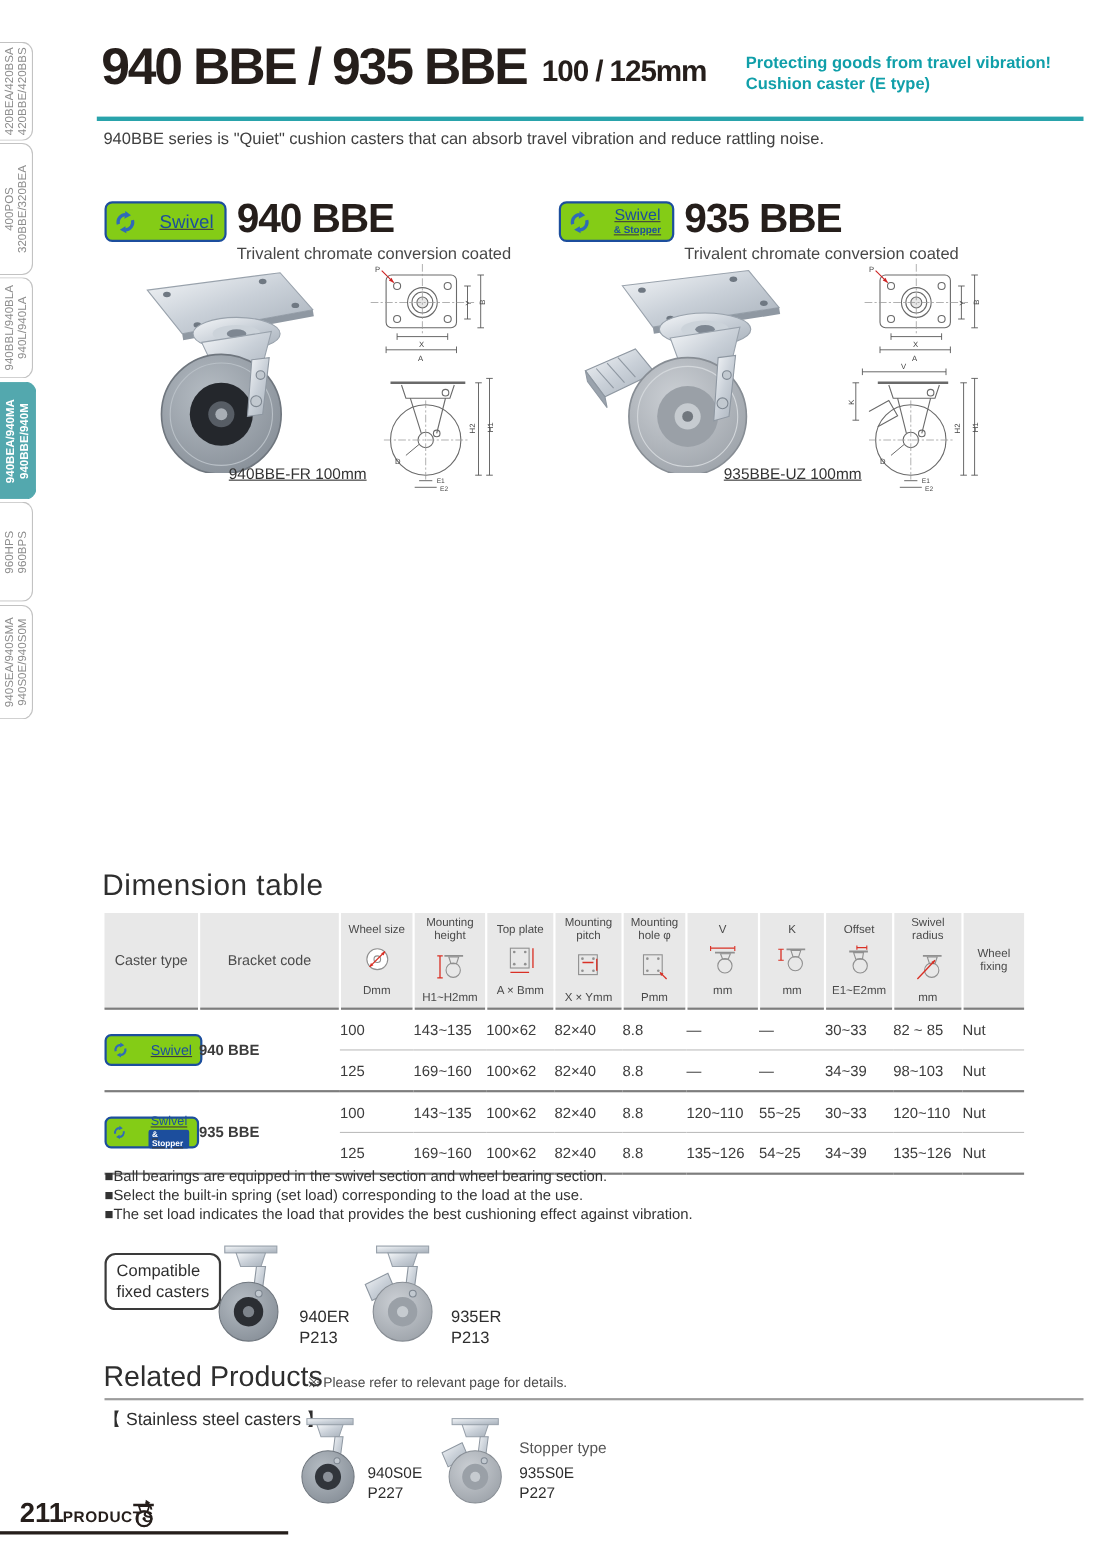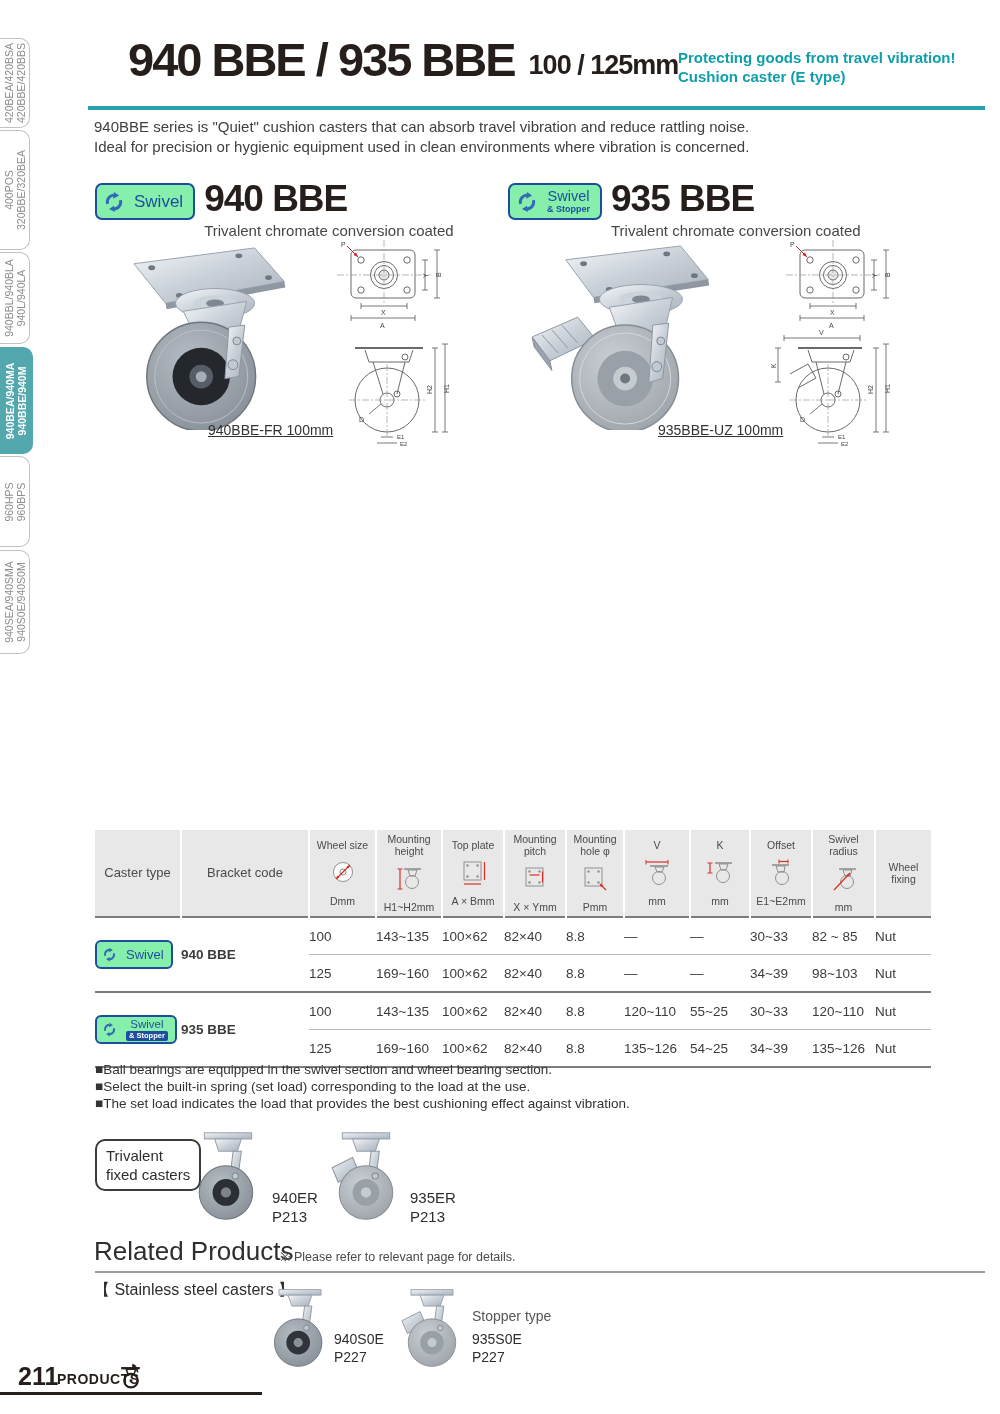--- a/index.html
+++ b/index.html
@@ -10,35 +10,35 @@
   .side-tab{position:absolute;left:0;width:29px;background:#fff;border:1.5px solid #c2c2c2;
             border-left:none;border-radius:0 10px 10px 0;}
   .side-tab .rot{position:absolute;top:50%;left:50%;transform:translate(-50%,-50%) rotate(-90deg);
             white-space:nowrap;text-align:center;font-size:10.5px;line-height:12px;color:#8c8c8c;
             letter-spacing:0;}
   .side-tab.active{background:#53a8ae;border-color:#53a8ae;width:32px;}
   .side-tab.active .rot{color:#fff;font-weight:bold;}
 
   
   .title-row{position:absolute;left:92px;top:36px;display:flex;align-items:flex-end;}
-  .main-title{font-size:47px;font-weight:bold;color:#251e1b;letter-spacing:-2px;line-height:1;margin-left:36px;}
+  .main-title{font-size:47px;font-weight:bold;color:#251e1b;letter-spacing:-2px;line-height:1;}
   .size-label{font-size:27px;font-weight:bold;color:#251e1b;margin-left:14px;letter-spacing:-1px;
               padding-bottom:2px;}
   .tagline{position:absolute;left:678px;top:48px;font-size:15px;font-weight:bold;color:#109fa9;
            line-height:19px;}
   .teal-rule{position:absolute;left:88px;top:106px;width:897px;height:4px;background:#29a3ab;}
   .descr{position:absolute;left:94px;top:117px;font-size:15px;color:#404040;line-height:19.5px;}
 
   
   .product{position:absolute;top:180px;}
   #p1{left:95px;width:410px;height:278px;}
   #p2{left:508px;width:440px;height:278px;}
   .badge-row{display:flex;align-items:flex-start;gap:9px;}
-  .badge{border:2.5px solid #1c4e9d;border-radius:7px;background:#86efac;display:flex;align-items:center;
-         gap:9px;padding:2px 10px 2px 6px;height:29px;flex:0 0 auto;margin-top:3px;}
+  .badge{border:2.5px solid #1c4e9d;border-radius:7px;background:#84cc16;display:flex;align-items:center;
+         gap:20px;padding:2px 10px 2px 6px;height:29px;flex:0 0 auto;margin-top:3px;text-decoration:underline;}
   .badge-label{color:#1c4e9d;font-size:17px;}
   .badge-col{display:flex;flex-direction:column;align-items:center;line-height:1;}
   .badge-col .badge-label{font-size:14.5px;}
   .badge-sub{color:#1c4e9d;font-size:9px;font-weight:bold;margin-top:1px;}
   .model-wrap{display:flex;flex-direction:column;}
   .model{font-size:37px;font-weight:bold;color:#251e1b;letter-spacing:-1px;line-height:1;}
   .coating{font-size:15px;color:#474747;margin-top:5px;}
   .photo{position:absolute;}
   .caption{position:absolute;font-size:14px;color:#333;text-decoration:underline;}
   .drawing{position:absolute;}
@@ -160,21 +160,20 @@
     <span class="main-title">940 BBE / 935 BBE</span>
     <span class="size-label">100 / 125mm</span>
   </div>
   <div class="tagline">
     <div>Protecting goods from travel vibration!</div>
     <div>Cushion caster (E type)</div>
   </div>
   <div class="teal-rule"></div>
   <div class="descr">
     <div>940BBE series is "Quiet" cushion casters that can absorb travel vibration and reduce rattling noise.</div>
-    <div>Ideal for precision or hygienic equipment used in clean environments where vibration is concerned.</div>
   </div>
 
   <div class="product" id="p1">
     <div class="badge-row">
       <div class="badge">
         <svg width="22" height="22" viewBox="0 0 24 24">
           <path d="M5,14 A7.5,7.5 0 0,1 12,4.5" stroke="#2f6ab8" stroke-width="3.2" fill="none"></path>
           <polygon points="12,1 17.5,5 11,8.5" fill="#2f6ab8"></polygon>
           <path d="M19,10 A7.5,7.5 0 0,1 12,19.5" stroke="#2f6ab8" stroke-width="3.2" fill="none"></path>
           <polygon points="12,16 6.5,19.5 13,23" fill="#2f6ab8"></polygon>
@@ -405,20 +404,21 @@
         <line x1="40" y1="176" x2="52" y2="166"></line>
       </g>
       <text x="103" y="156" font-size="7" fill="#444" transform="rotate(-90 103 156)">H2</text>
       <text x="119.5" y="155" font-size="7" fill="#444" transform="rotate(-90 119.5 155)">H1</text>
       <text x="30" y="184" font-size="7" fill="#444">D</text>
       <text x="68" y="201" font-size="6" fill="#444">E1</text>
       <text x="71" y="208" font-size="6" fill="#444">E2</text>
     </svg>
   </div>
 
+  <div class="dim-title">Dimension table</div>
 
   <table class="dim">
     <colgroup>
       <col style="width:86px">
         <col style="width:128px">
         <col style="width:67px">
         <col style="width:66px">
       <col style="width:62px">
         <col style="width:62px">
         <col style="width:58px">
@@ -647,21 +647,21 @@
   </tbody>
     </table>
 
   <div class="notes">
     <div>■Ball bearings are equipped in the swivel section and wheel bearing section.</div>
     <div>■Select the built-in spring (set load) corresponding to the load at the use.</div>
     <div>■The set load indicates the load that provides the best cushioning effect against vibration.</div>
   </div>
 
   <div class="compat-box">
-    <div>Trivalent</div>
+    <div>Compatible</div>
     <div>fixed casters</div>
   </div>
   <svg class="mini" style="left:192px;top:1128px;" width="72" height="96" viewBox="0 0 70 92">
     <rect x="12" y="4" width="46" height="6" fill="url(#mA)" stroke="#98a1ab"></rect>
     <polygon points="22,10 48,10 44,22 26,22" fill="url(#mA)" stroke="#98a1ab"></polygon>
     <polygon points="40,22 48,22 44,52 36,54" fill="url(#mA)" stroke="#8e97a1"></polygon>
     <circle cx="33" cy="62" r="26" fill="url(#wA)" stroke="#6f767e"></circle>
     <circle cx="33" cy="62" r="13" fill="#2b2e33"></circle>
       <circle cx="33" cy="62" r="5" fill="#7d838b"></circle>
     <circle cx="42" cy="46" r="3" fill="#c2c9d0" stroke="#7e8791"></circle>

